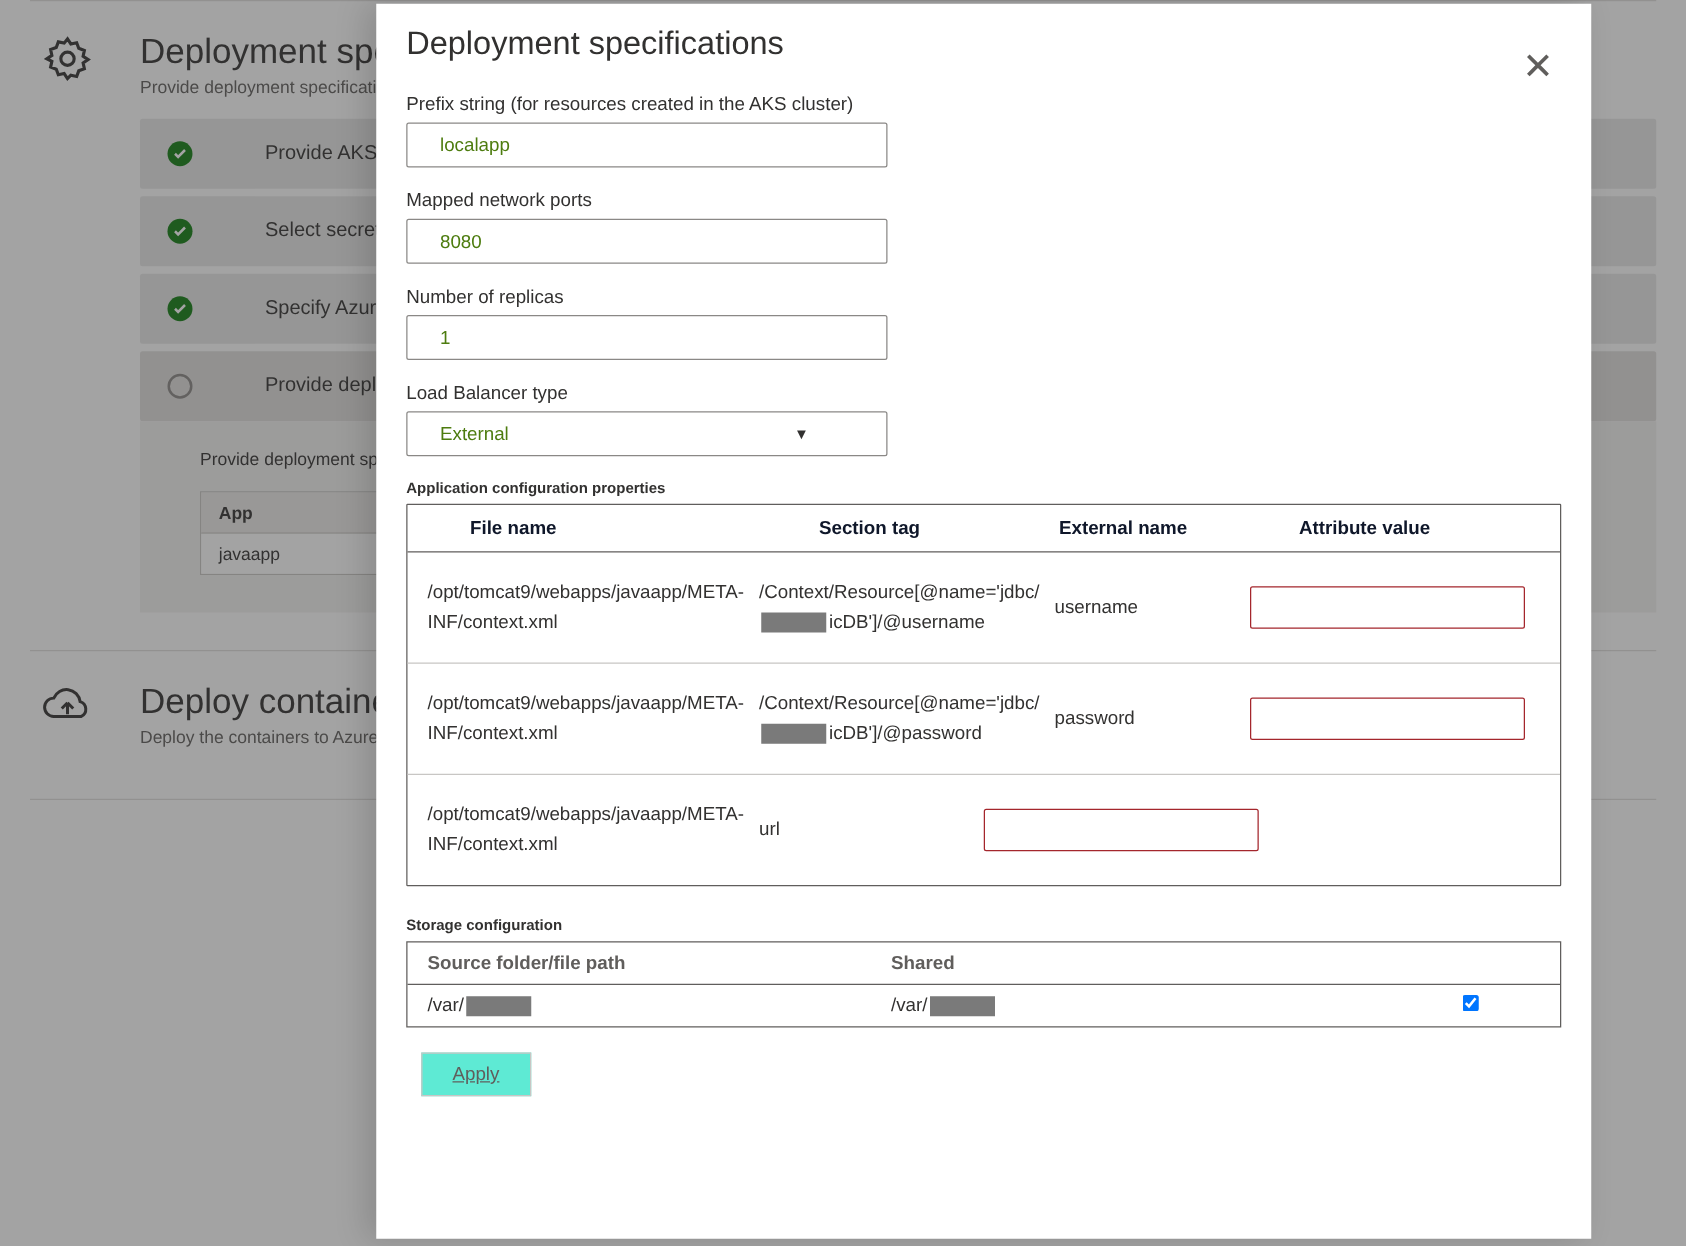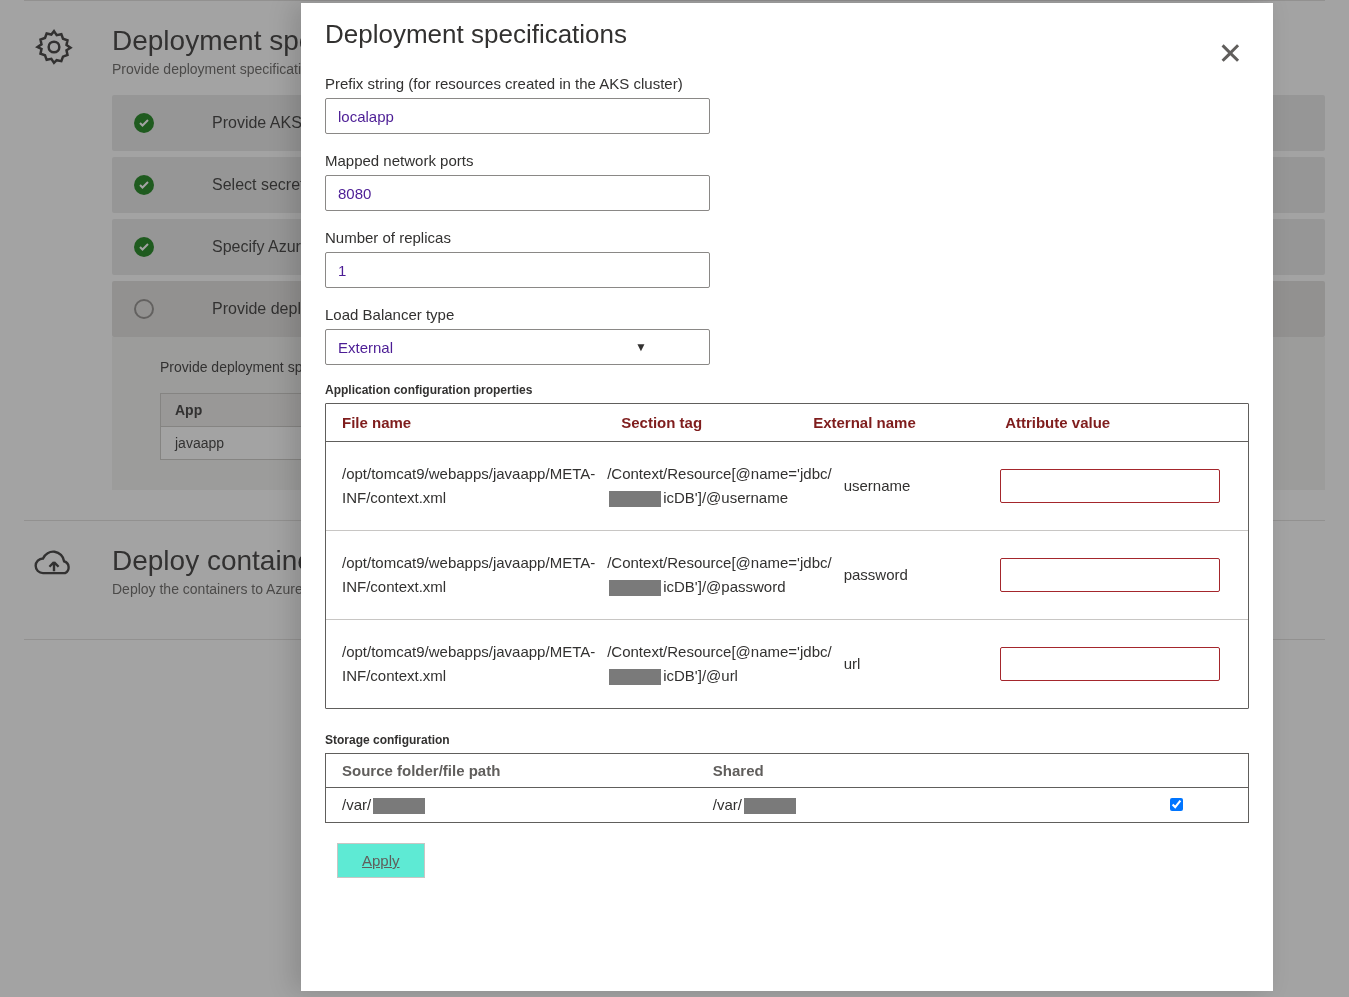--- a/index.html
+++ b/index.html
@@ -136,24 +136,24 @@
     font-size: 15px;
     color: #323130;
     display: block;
     margin-bottom: 6px;
   }
   .form-input, .form-select {
     width: 385px;
     height: 36px;
     border: 1px solid #8a8886;
     border-radius: 2px;
-    padding: 0 12px;
+    padding: 0 26px;
     font-size: 15px;
     font-family: inherit;
-    color: #4c1d95;
+    color: #4d7c0f;
     background: #fff;
   }
   .form-select { appearance: none; padding-right: 28px; background-image: none; }
   .select-wrap { position: relative; width: 332px; }
   .select-wrap .caret {
     position: absolute; right: 10px; top: 50%; transform: translateY(-50%);
     pointer-events: none; color: #323130; font-size: 12px;
   }
   .section-header {
     font-size: 12px;
@@ -168,21 +168,21 @@
   }
   .prop-head, .prop-row {
     display: grid;
     grid-template-columns: 1.6fr 1.1fr 1.1fr 1.3fr;
     align-items: center;
   }
   .prop-head {
     border-bottom: 1px solid #605e5c;
     padding: 10px 16px 10px 16px;
   }
-  .prop-head > div { font-weight: 600; color: #7f1d1d; font-size: 15px; }
+  .prop-head > div { font-weight: 600; color: #0f172a; font-size: 15px; margin-left: 34px; }
   .prop-row {
     border-top: 1px solid #c8c6c4;
     padding: 20px 16px 20px 16px;
   }
   .prop-row:first-of-type { border-top: none; }
   .prop-body .prop-row + .prop-row { border-top: 1px solid #c8c6c4; }
   .prop-cell { font-size: 15px; color: #323130; line-height: 1.6; padding-right: 12px; }
   .redact {
     display: inline-block; width: 52px; height: 16px;
     background: #7a7a7a; vertical-align: middle;
@@ -350,21 +350,20 @@
         <div class="prop-cell"><input class="attr-input" type="text" value="" style=""></div>
       </div>
       <div class="prop-row">
         <div class="prop-cell">/opt/tomcat9/webapps/javaapp/META-INF/context.xml</div>
         <div class="prop-cell"><span>/Context/Resource[@name='jdbc/</span><span class="redact"></span><span>icDB']/@password</span></div>
         <div class="prop-cell">password</div>
         <div class="prop-cell"><input class="attr-input" type="text" value="" style=""></div>
       </div>
       <div class="prop-row">
         <div class="prop-cell">/opt/tomcat9/webapps/javaapp/META-INF/context.xml</div>
-        <div class="prop-cell"><span>/Context/Resource[@name='jdbc/</span><span class="redact"></span><span>icDB']/@url</span></div>
         <div class="prop-cell">url</div>
         <div class="prop-cell"><input class="attr-input" type="text" value="" style=""></div>
       </div>
     </div>
   </div>
 
   <div class="section-header">Storage configuration</div>
   <div class="storage-table">
     <div class="storage-head">
       <div>Source folder/file path</div>

